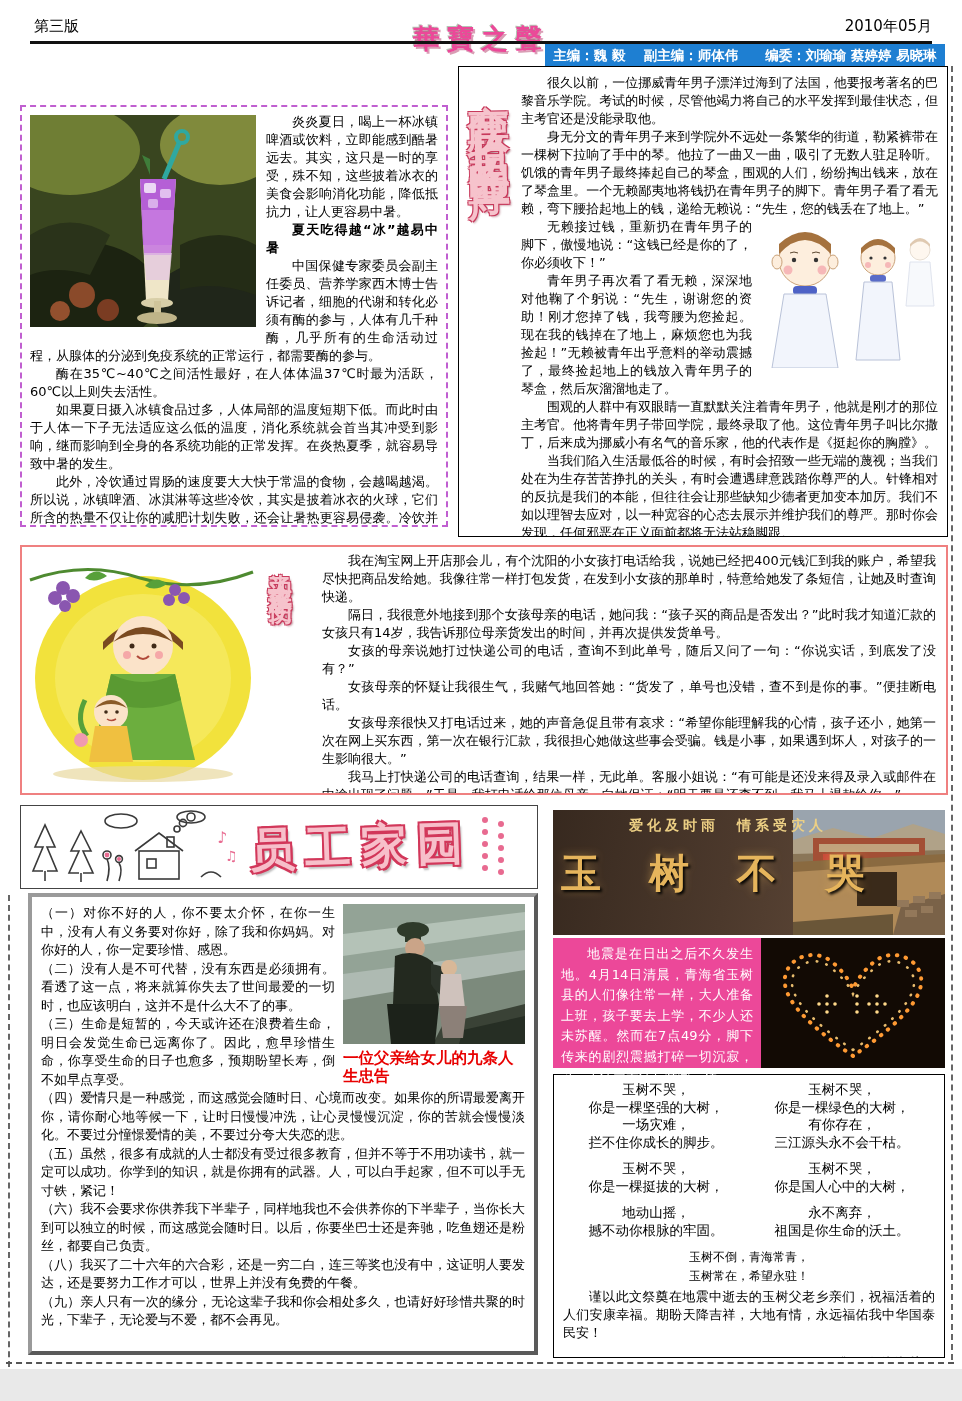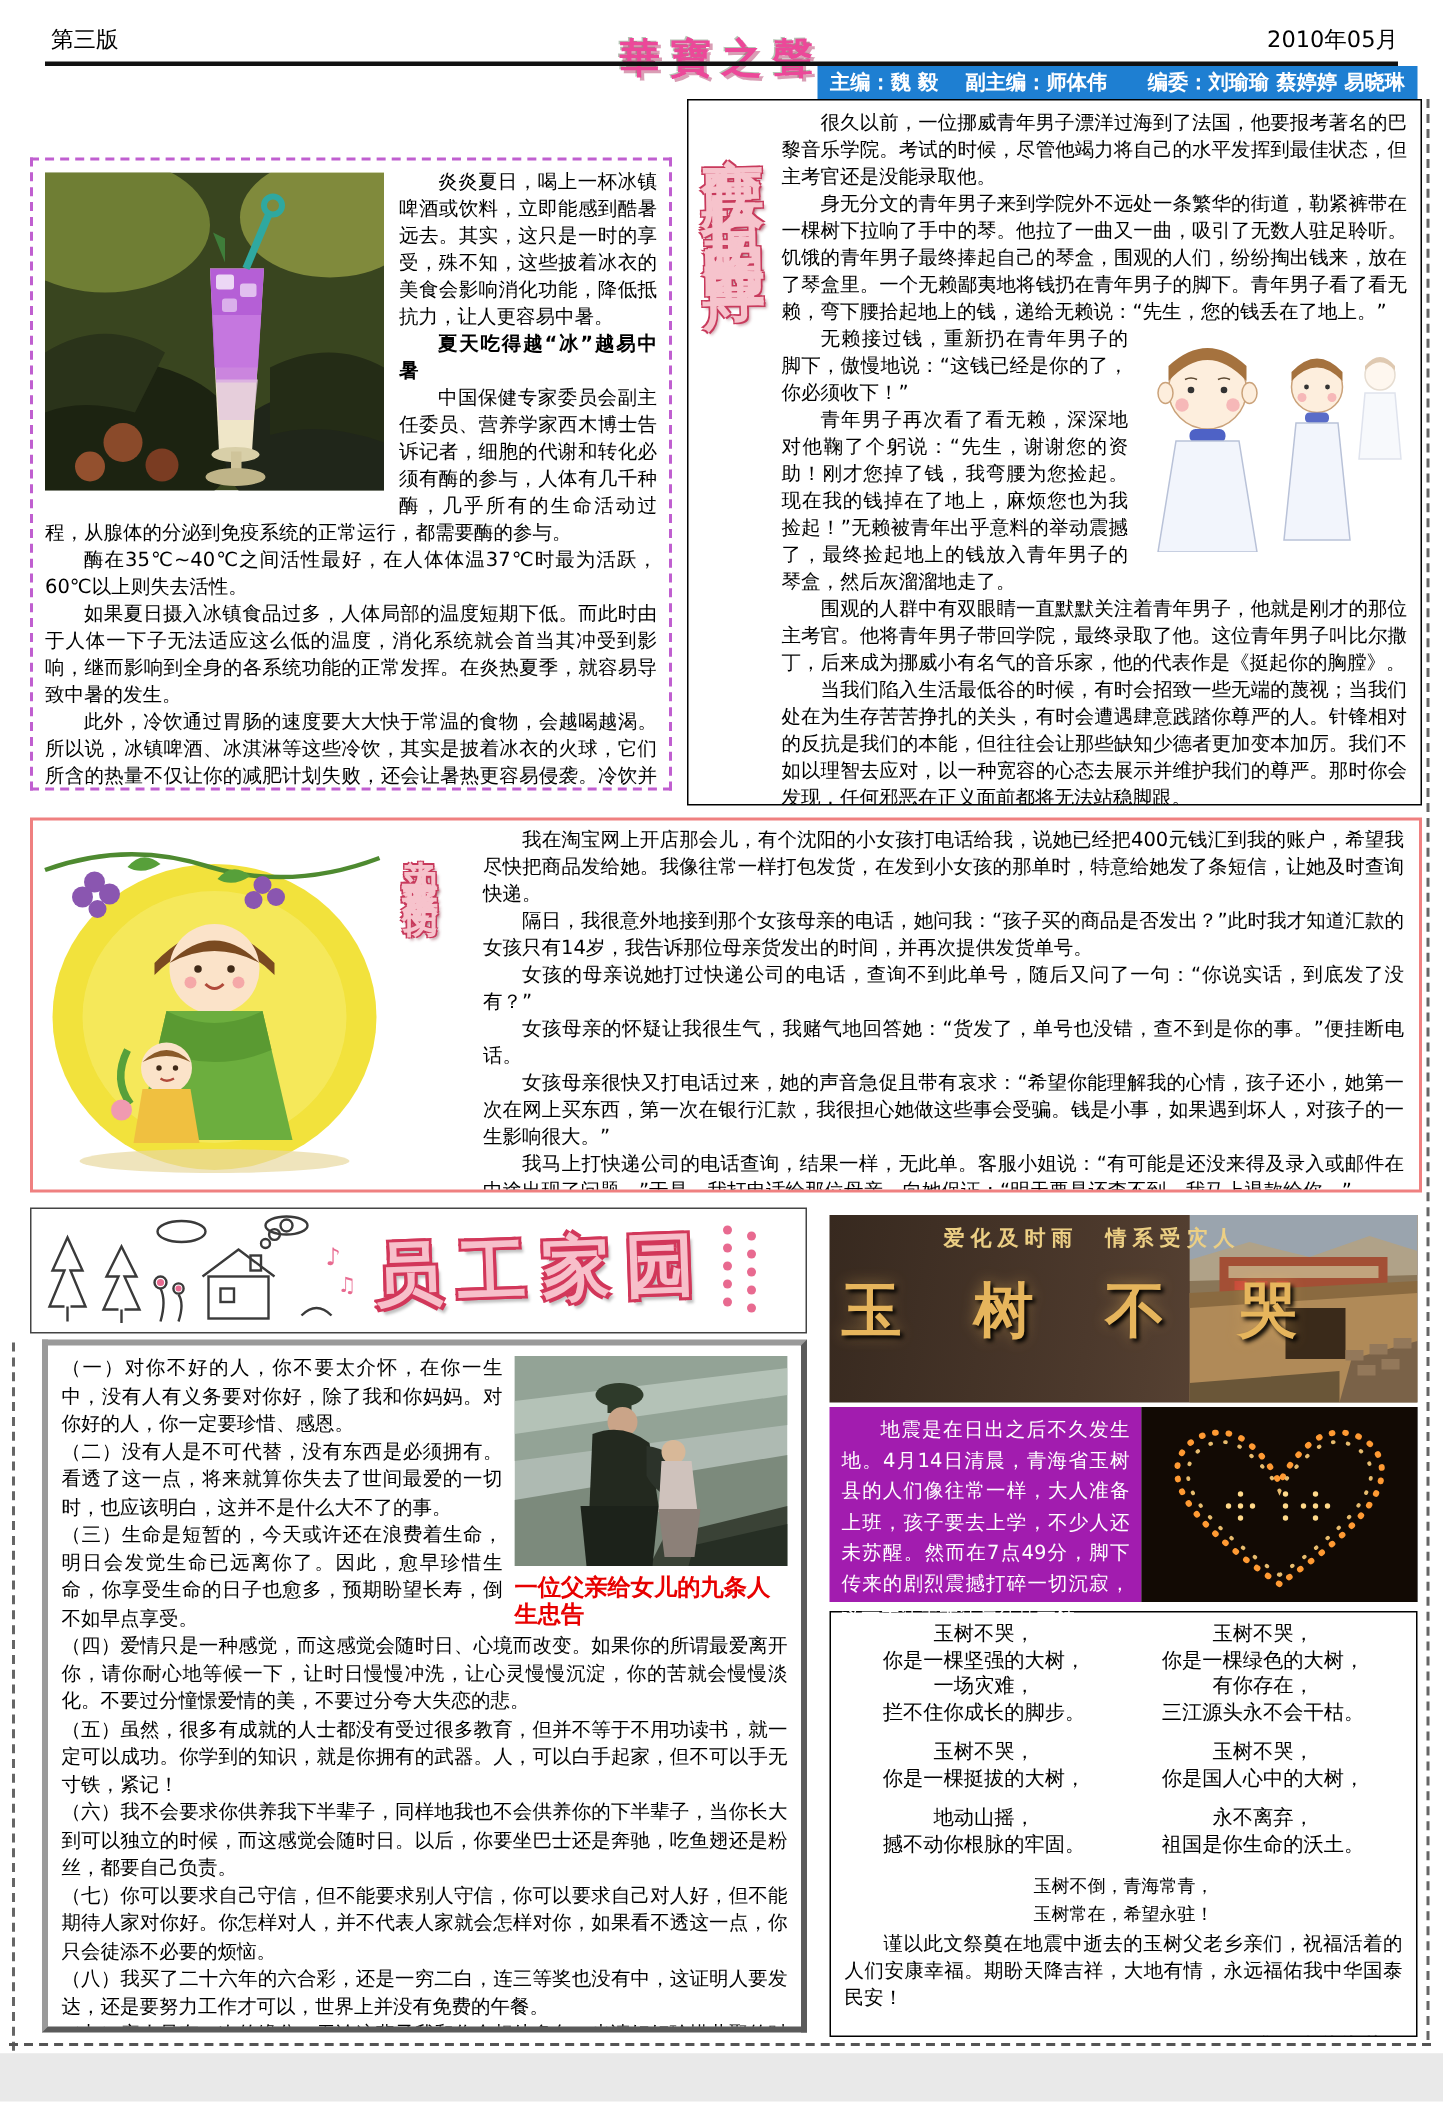--- a/index.html
+++ b/index.html
@@ -70,28 +70,28 @@
   .yushu{position:absolute;top:810px;left:553px;width:392px;}
   .yushu-banner{position:relative;width:392px;height:125px;overflow:hidden;
                 background:linear-gradient(100deg,#37291f,#4c392c 45%,#5c4636 75%,#64503c);}
   .yushu-small{position:absolute;top:7px;left:0;width:262px;text-align:center;color:#eccf84;
                font-size:14px;font-weight:bold;letter-spacing:4px;padding-left:44px;}
   .yushu-big{position:absolute;top:36px;left:8px;color:#e6b55c;font-size:40px;font-weight:bold;
              letter-spacing:17px;white-space:nowrap;
              text-shadow:2px 2px 3px #000,0 0 10px rgba(255,200,100,.45);}
   .yushu-banner-photo{position:absolute;right:0;top:0;width:152px;height:125px;}
   .yushu-mid{display:flex;margin-top:3px;height:130px;}
-  .yushu-intro{width:208px;box-sizing:border-box;background:#a21caf;color:#fff;font-size:13px;
+  .yushu-intro{width:208px;box-sizing:border-box;background:#ec4899;color:#fff;font-size:13px;
                line-height:20.5px;padding:6px 8px;text-align:justify;text-indent:2em;}
   .candle-photo{width:184px;height:130px;display:block;background:#000;}
   .yushu-poem{margin-top:6px;border:1px solid #000;height:284px;padding:6px 9px;overflow:hidden;
               box-sizing:border-box;}
   .poem-cols{display:flex;}
   .poem-col{width:50%;text-align:center;}
-  .pl{font-size:13.5px;line-height:17.5px;}
+  .pl{font-size:13.5px;line-height:17.5px;font-family:Liberation Serif, serif;}
   .stanza{margin-bottom:9px;}
   .poem-center{text-align:center;font-size:12px;line-height:19px;}
   .closing{font-size:13px;line-height:18px;text-indent:2em;text-align:justify;margin-top:2px;}
 
   
   .edge-right{position:absolute;top:66px;left:951px;height:1294px;border-left:2px dashed #666;}
   .edge-left{position:absolute;top:895px;left:8px;height:482px;border-left:2px dashed #666;}
   .edge-bottom1{position:absolute;top:1362px;left:6px;width:948px;border-top:2px dashed #555;}
   .edge-bottom2{position:absolute;top:1377px;left:6px;width:948px;border-top:2px dashed #555;}
 </style>
@@ -301,21 +301,20 @@
         <path d="M44,100 L96,100 L92,140 L48,140 Z" fill="#1c221a"></path>
       </svg>
       <div class="father-caption">一位父亲给女儿的九条人生忠告</div>
     </div>
     <p class="body item">（一）对你不好的人，你不要太介怀，在你一生中，没有人有义务要对你好，除了我和你妈妈。对你好的人，你一定要珍惜、感恩。</p>
     <p class="body item">（二）没有人是不可代替，没有东西是必须拥有。看透了这一点，将来就算你失去了世间最爱的一切时，也应该明白，这并不是什么大不了的事。</p>
     <p class="body item">（三）生命是短暂的，今天或许还在浪费着生命，明日会发觉生命已远离你了。因此，愈早珍惜生命，你享受生命的日子也愈多，预期盼望长寿，倒不如早点享受。</p>
     <p class="body item">（四）爱情只是一种感觉，而这感觉会随时日、心境而改变。如果你的所谓最爱离开你，请你耐心地等候一下，让时日慢慢冲洗，让心灵慢慢沉淀，你的苦就会慢慢淡化。不要过分憧憬爱情的美，不要过分夸大失恋的悲。</p>
     <p class="body item">（五）虽然，很多有成就的人士都没有受过很多教育，但并不等于不用功读书，就一定可以成功。你学到的知识，就是你拥有的武器。人，可以白手起家，但不可以手无寸铁，紧记！</p>
     <p class="body item">（六）我不会要求你供养我下半辈子，同样地我也不会供养你的下半辈子，当你长大到可以独立的时候，而这感觉会随时日。以后，你要坐巴士还是奔驰，吃鱼翅还是粉丝，都要自己负责。</p>
-    <p class="body item">（七）你可以要求自己守信，但不能要求别人守信，你可以要求自己对人好，但不能期待人家对你好。你怎样对人，并不代表人家就会怎样对你，如果看不透这一点，你只会徒添不必要的烦恼。</p>
     <p class="body item">（八）我买了二十六年的六合彩，还是一穷二白，连三等奖也没有中，这证明人要发达，还是要努力工作才可以，世界上并没有免费的午餐。</p>
     <p class="body item">（九）亲人只有一次的缘分，无论这辈子我和你会相处多久，也请好好珍惜共聚的时光，下辈子，无论爱与不爱，都不会再见。</p>
 
   </div>
 
   <div class="yushu">
     <div class="yushu-banner">
       <svg class="yushu-banner-photo" viewBox="0 0 152 125" preserveAspectRatio="none">
         <rect width="152" height="125" fill="#8a7658"></rect>
         <rect x="0" y="0" width="152" height="30" fill="#9aa4ae"></rect>

